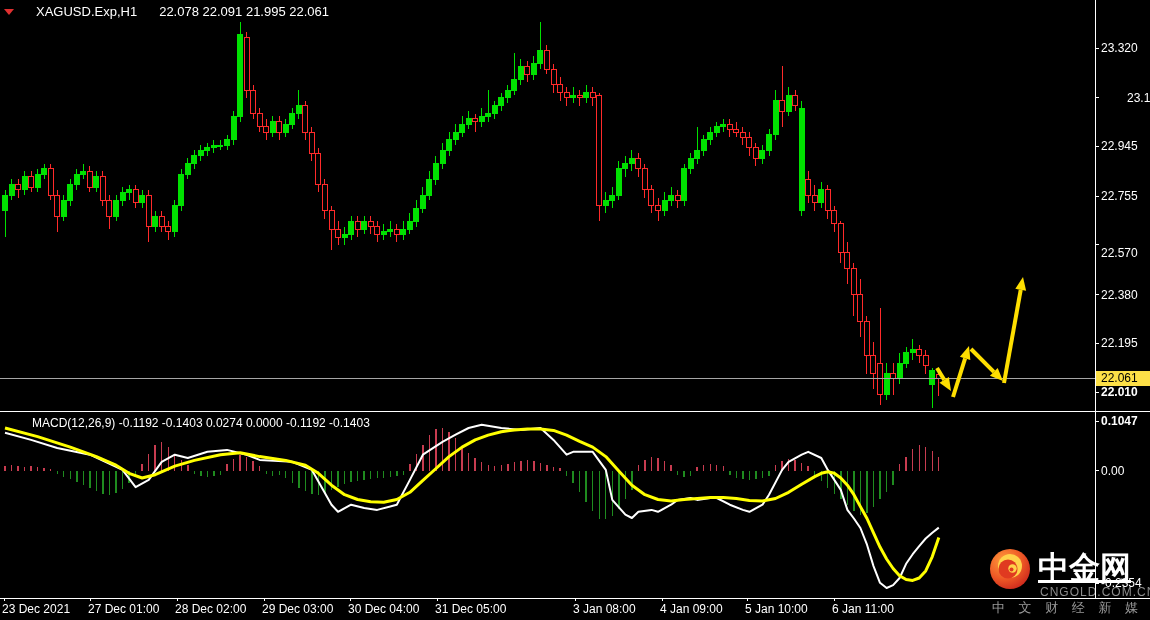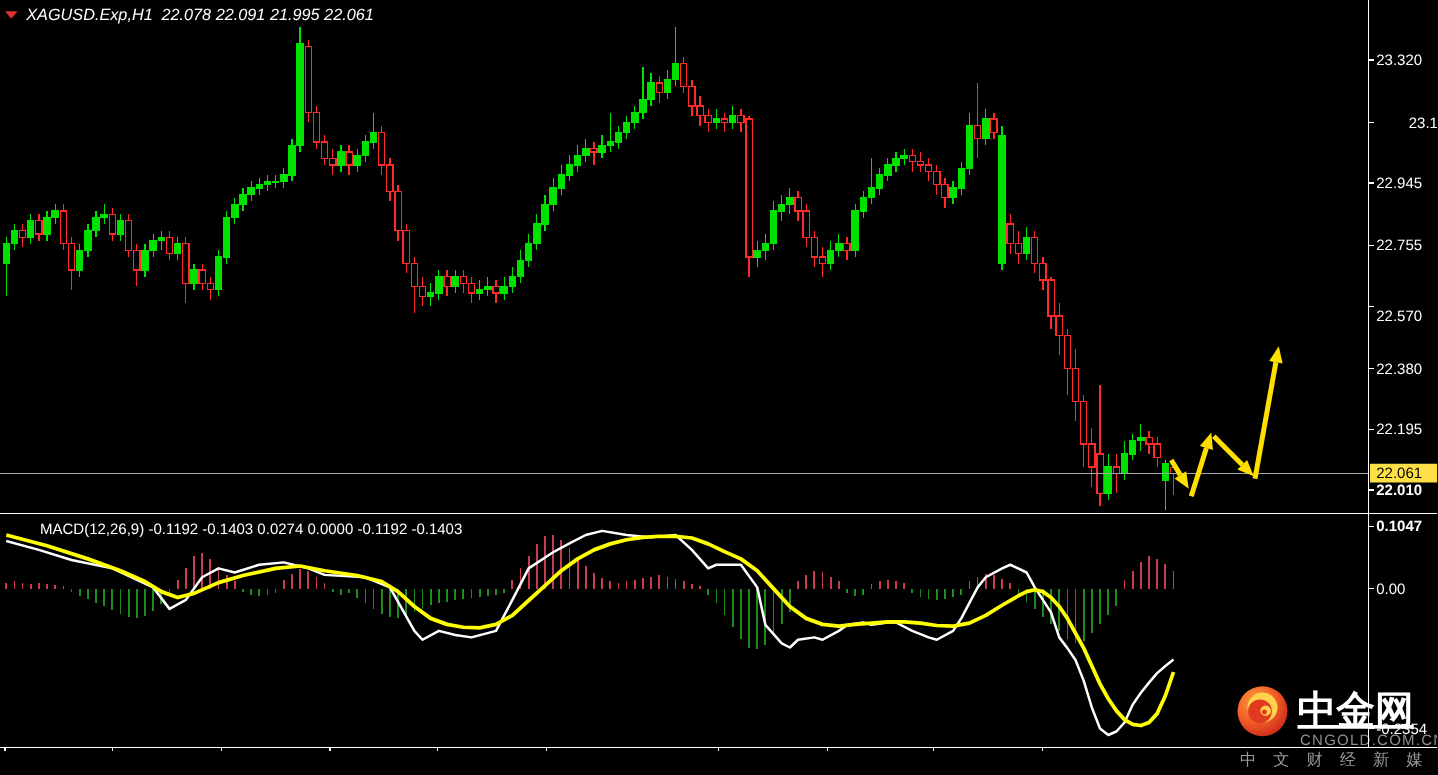--- a/index.html
+++ b/index.html
@@ -1,20 +1,20 @@
 <!DOCTYPE html>
 <html><head>
 <meta charset="utf-8">
 <style>
   html,body{margin:0;padding:0;background:#000;}
   #app{position:relative;width:1150px;height:620px;background:#000;overflow:hidden;
        font-family:"Liberation Sans",sans-serif;}
   #chart-svg{position:absolute;left:0;top:0;z-index:2;}
   .txtlayer{position:absolute;z-index:3;}
-  #symbol-header{left:4px;top:4px;color:#fff;font-size:13px;display:flex;align-items:center;gap:7px;font-style:italic;}
+  #symbol-header{left:4px;top:4px;color:#fff;font-size:13px;display:flex;align-items:center;gap:22px;}
   #sym-tri{width:0;height:0;border-left:5px solid transparent;border-right:5px solid transparent;
            border-top:6px solid #e03030;display:inline-block;}
   #macd-header{left:3px;top:416px;color:#fff;font-size:12px;white-space:nowrap;margin-left:29px;}
   #price-axis{left:1096px;top:0;width:54px;height:598px;color:#fff;font-size:12px;}
   #price-axis .tick{position:absolute;left:5px;white-space:nowrap;}
   #price-axis .cur{position:absolute;left:0;width:54px;background:#fde047;color:#000;height:15px;
                    line-height:15px;padding-left:5px;box-sizing:border-box;}
   #time-axis{left:0;top:601px;width:1150px;height:19px;color:#fff;font-size:12px;}
   #time-axis .tlabel{position:absolute;top:1px;white-space:nowrap;}
   #watermark{position:absolute;z-index:1;left:988px;top:545px;width:162px;height:72px;}
@@ -535,13 +535,25 @@
       <div class="tick" style="top: 189.366px;">22.755</div>
       <div class="tick" style="top: 246px;">22.570</div>
       <div class="tick" style="top: 287.84px;">22.380</div>
       <div class="tick" style="top: 336.42px;">22.195</div>
       <div class="tick" style="top: 385px; font-weight: bold;">22.010</div>
       <div class="cur" style="top: 371.108px;">22.061</div>
       <div class="tick" style="top: 414px; font-weight: bold;">0.1047</div>
       <div class="tick" style="top: 463.872px;">0.00</div>
       <div class="tick" style="top: 576px;">-0.2354</div>
     </div>
+  <div id="time-axis" class="txtlayer">
+      <div class="tlabel" style="left: 2px;">23 Dec 2021</div>
+      <div class="tlabel" style="left: 88px;">27 Dec 01:00</div>
+      <div class="tlabel" style="left: 175px;">28 Dec 02:00</div>
+      <div class="tlabel" style="left: 262px;">29 Dec 03:00</div>
+      <div class="tlabel" style="left: 348px;">30 Dec 04:00</div>
+      <div class="tlabel" style="left: 435px;">31 Dec 05:00</div>
+      <div class="tlabel" style="left: 573px;">3 Jan 08:00</div>
+      <div class="tlabel" style="left: 660px;">4 Jan 09:00</div>
+      <div class="tlabel" style="left: 745px;">5 Jan 10:00</div>
+      <div class="tlabel" style="left: 832px;">6 Jan 11:00</div>
+    </div>
 </div>
 
 </body></html>

